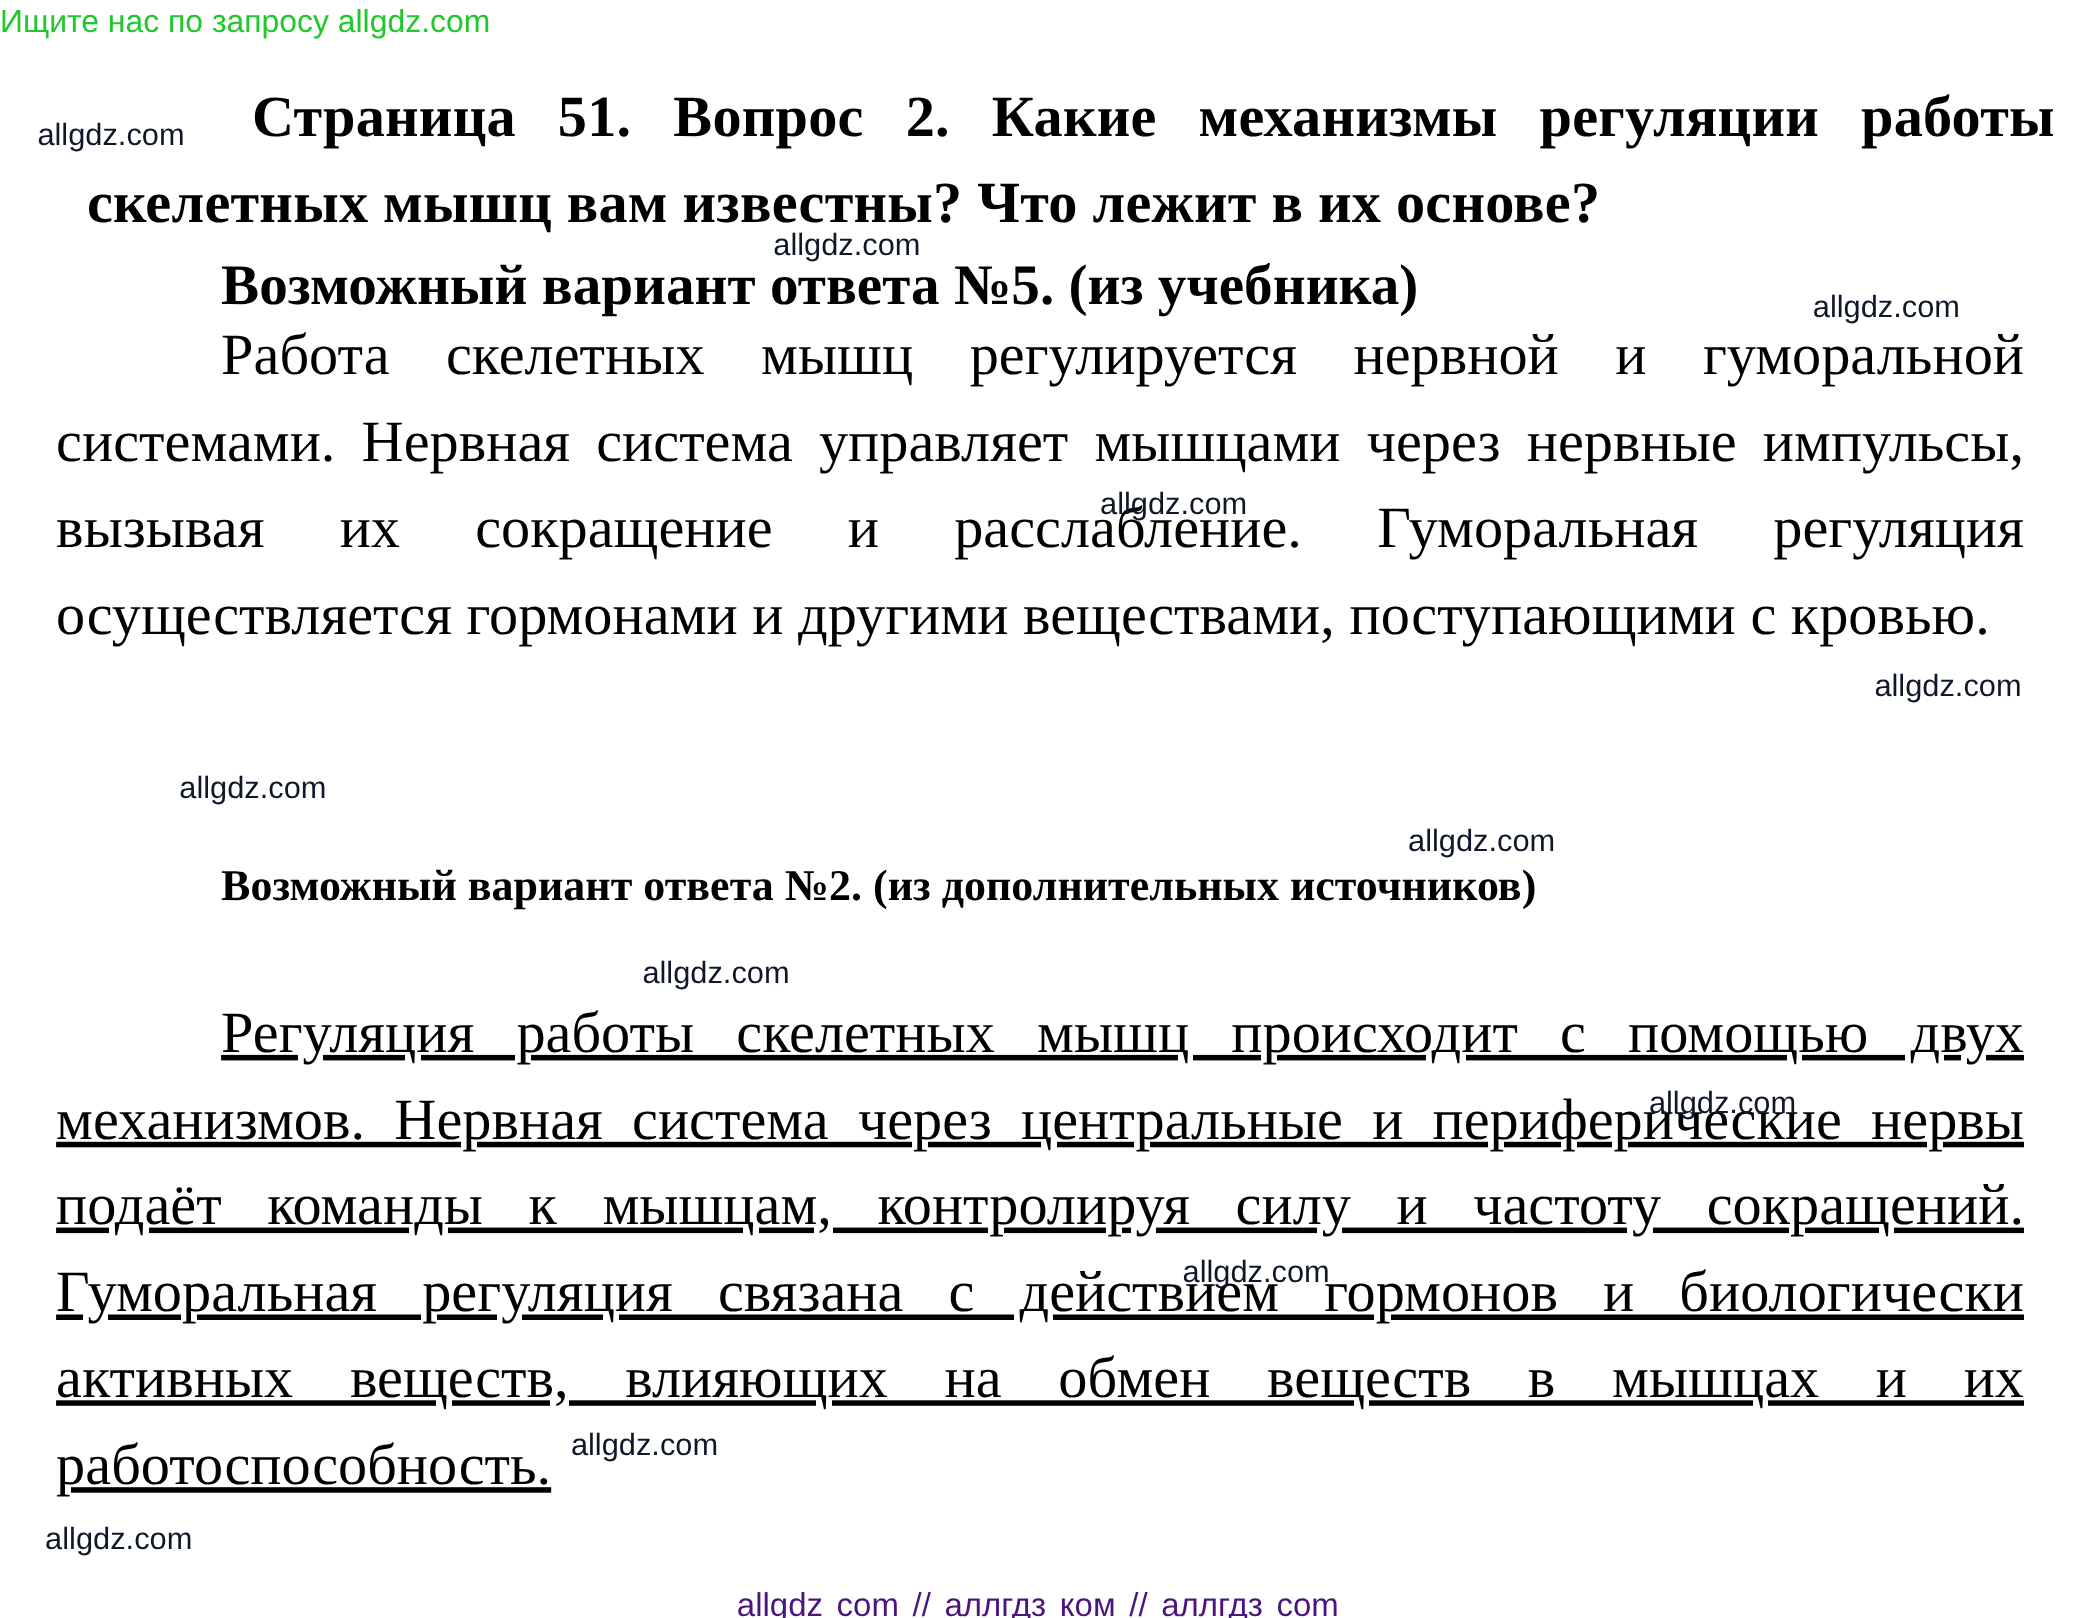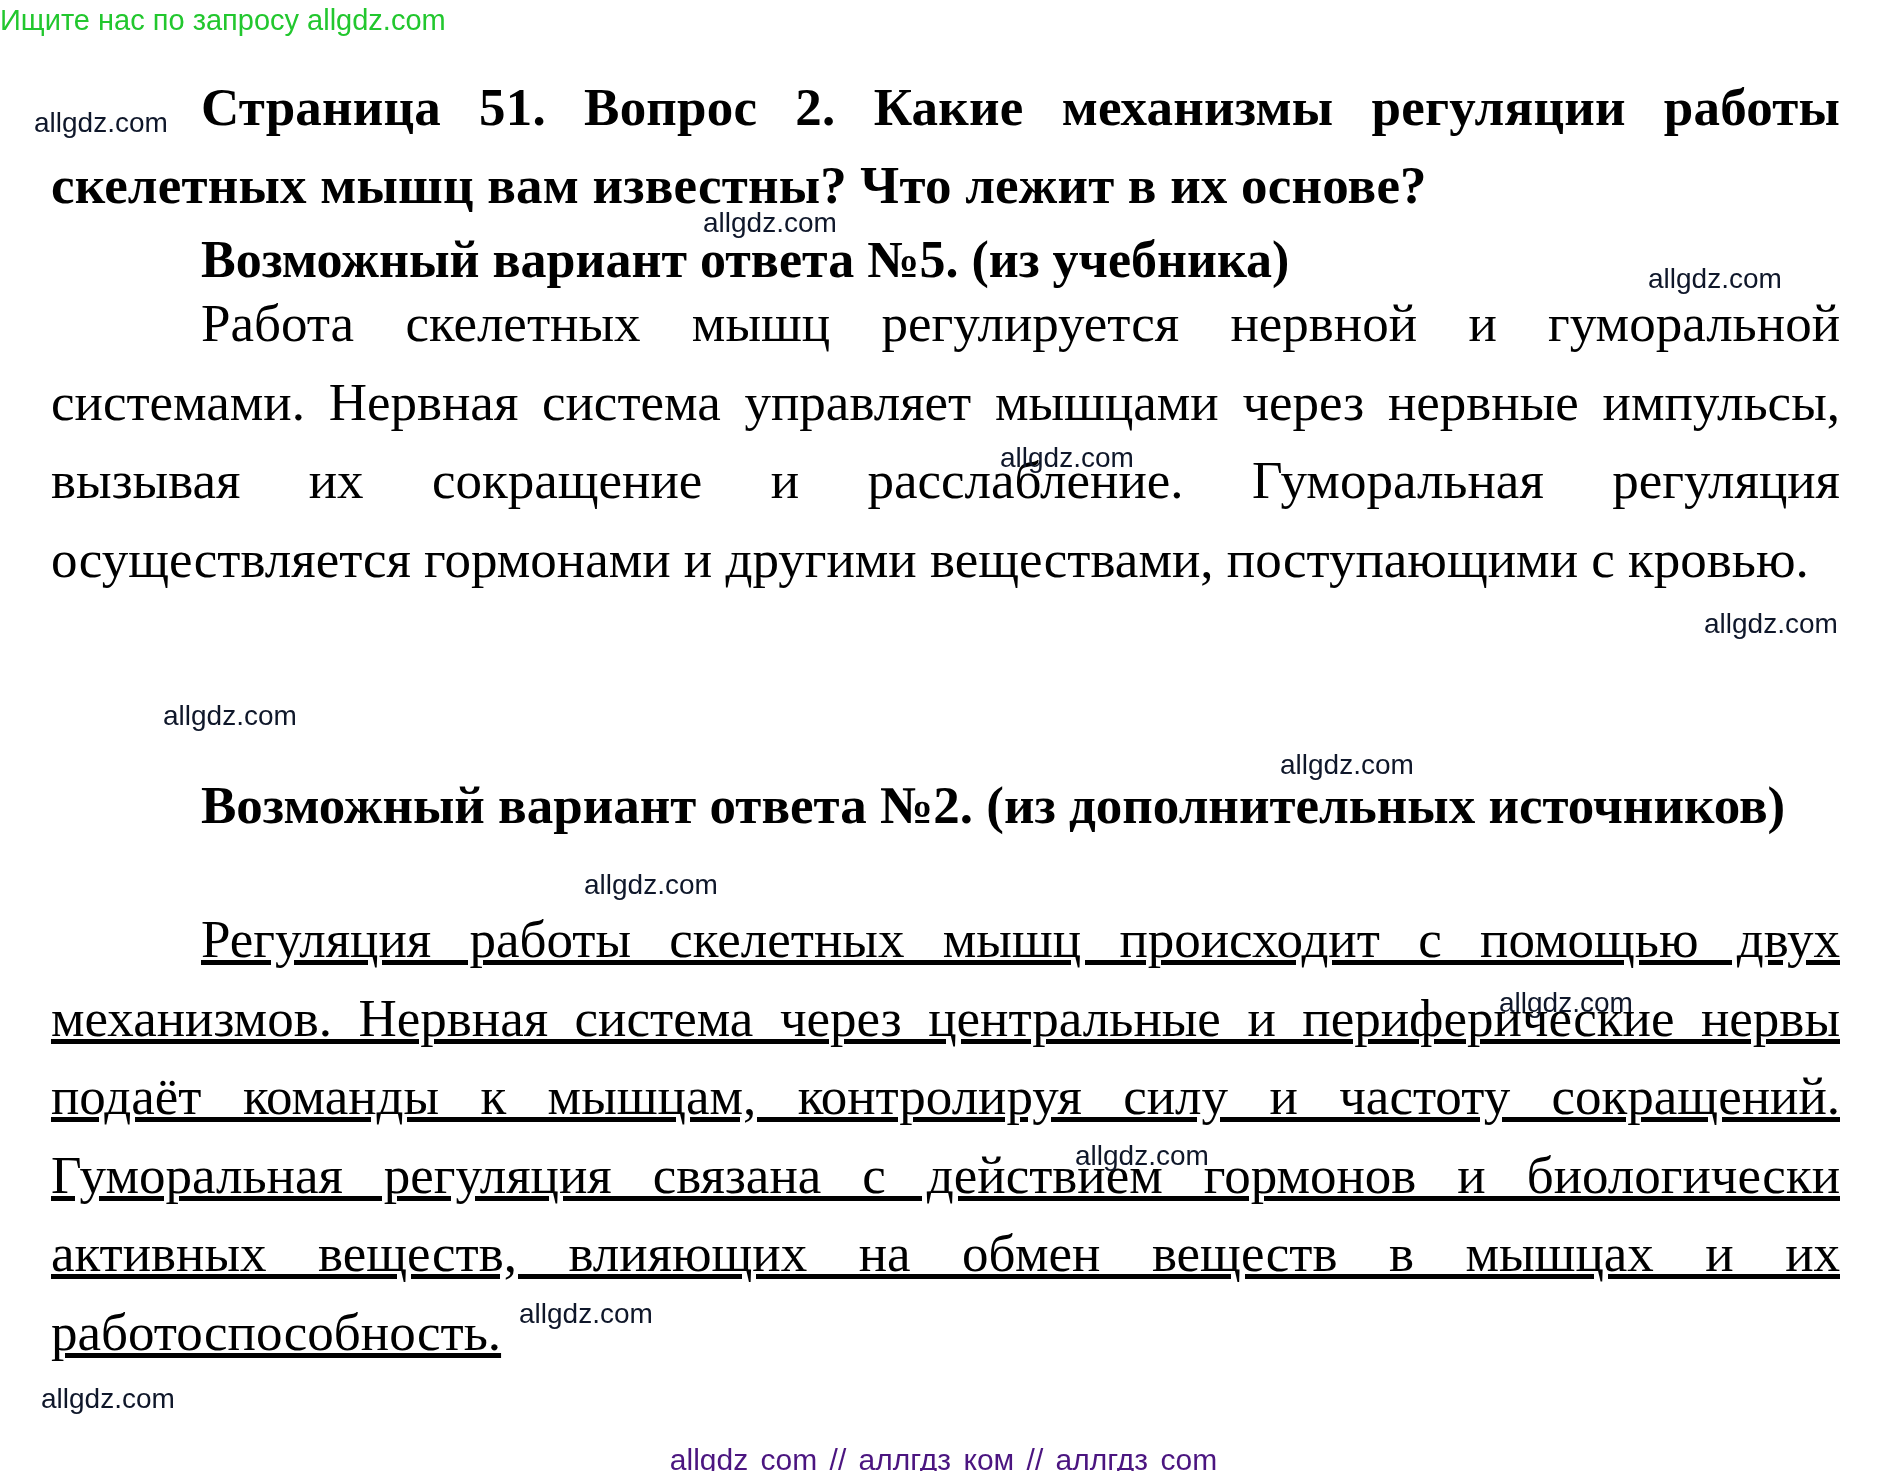--- a/index.html
+++ b/index.html
@@ -13,27 +13,27 @@
     position:absolute; top:1440px; left:0; width:1887px; text-align:center;
     font-family:"Liberation Sans", sans-serif; font-size:30px; color:#4b1580;
     line-height:40px; word-spacing:4px;
   }
   .doc {
     position:absolute; left:51px; width:1789px;
     font-family:"Liberation Serif", serif; color:#000;
     text-align:justify; text-align-last:left;
   }
   .title {
-    font-weight:bold; font-size:53px; line-height:78px; letter-spacing:0.2px;
+    font-weight:bold; font-size:53px; line-height:78px; letter-spacing:0.2px;margin-left:28px;
   }
   .t1 { top:68px; text-indent:150px; }
   .sub1 { position:absolute; left:201px; top:225px; font-family:"Liberation Serif", serif; font-weight:bold; font-size:52px; line-height:70px; }
   .para { font-size:53px; line-height:78.5px; text-indent:150px; }
   .p1 { top:284px; }
-  .sub2 { top:766px; font-weight:bold; font-size:53px; line-height:78px; text-indent:150px; }
+  .sub2 { top:766px; font-weight:bold; font-size:40px; line-height:78px; text-indent:150px; }
   .p2 { top:900px;text-decoration:underline; }
   .wm {
     position:absolute; font-family:"Liberation Sans", sans-serif; font-size:28px;
     color:#0f172a; line-height:30px; white-space:nowrap;
   }
 </style>
 </head>
 <body>
 
 <div class="hdr">Ищите нас по запросу allgdz.com</div>

